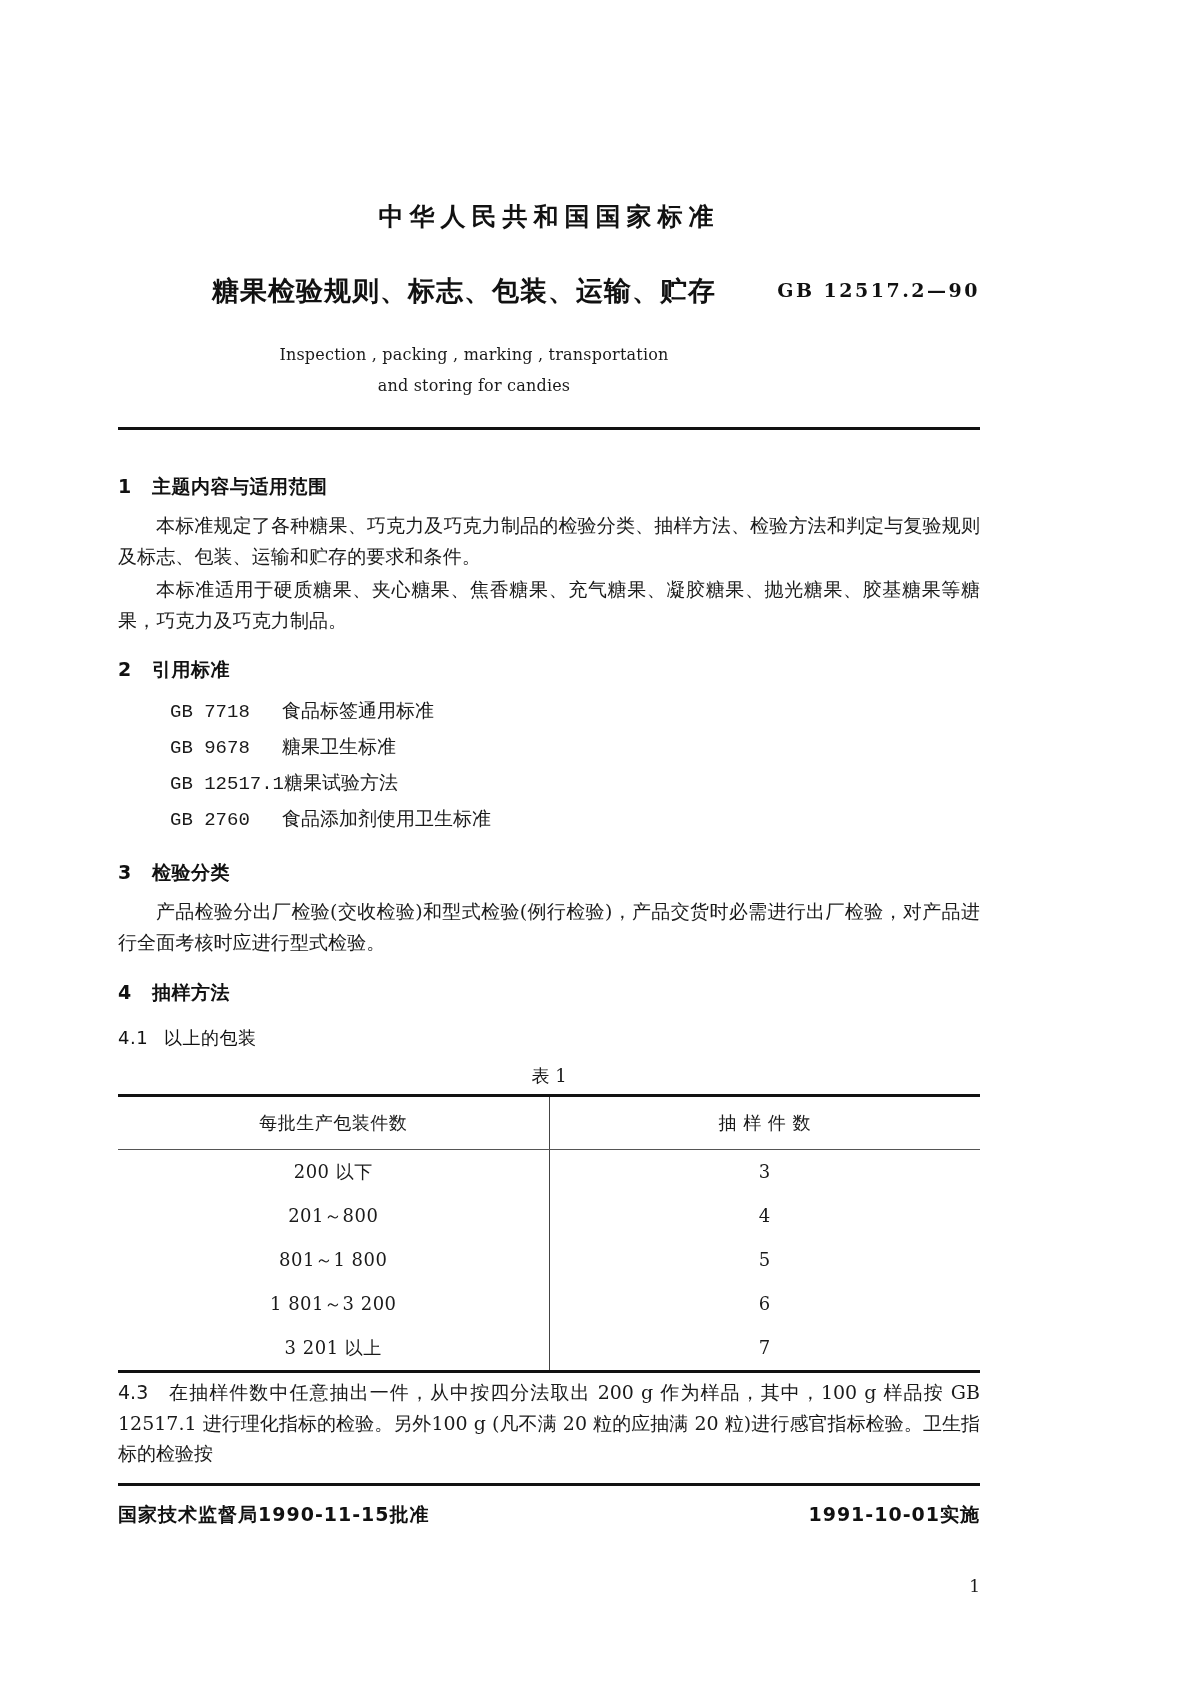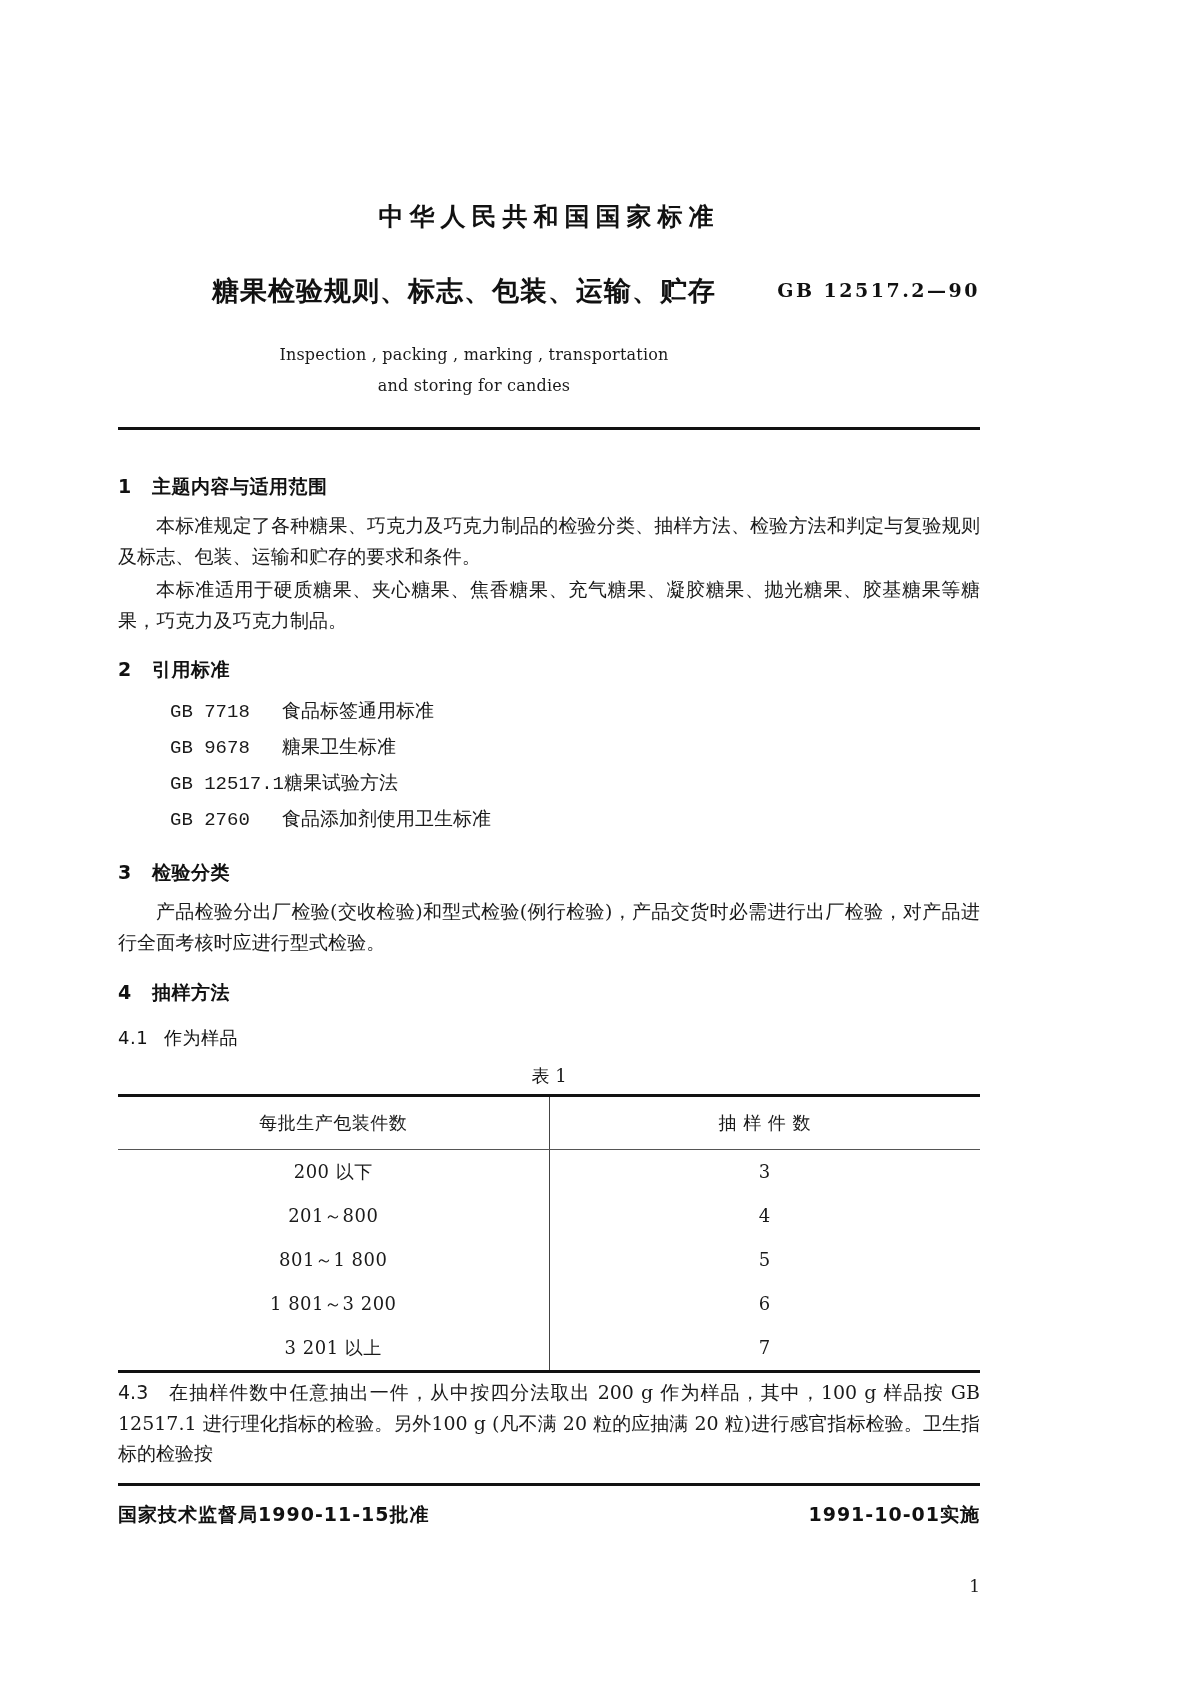--- a/index.html
+++ b/index.html
@@ -261,21 +261,21 @@
       <div class="sec-head">
         <span class="num">3</span><span>检验分类</span>
       </div>
       <p class="para">产品检验分出厂检验(交收检验)和型式检验(例行检验)，产品交货时必需进行出厂检验，对产品进行全面考核时应进行型式检验。</p>
 
       <div class="sec-head">
         <span class="num">4</span><span>抽样方法</span>
       </div>
 
       <div class="sub-head">
-        <span class="num">4.1</span><span>作为样品</span>
+        <span class="num">4.1</span><span>以上的包装</span>
       </div>
 
       <div class="table-caption">表 1</div>
       <table class="data">
         <thead>
           <tr>
             <th class="c1">每批生产包装件数</th>
             <th class="c2 hdr-spaced">抽 样 件 数</th>
           </tr>
         </thead>

